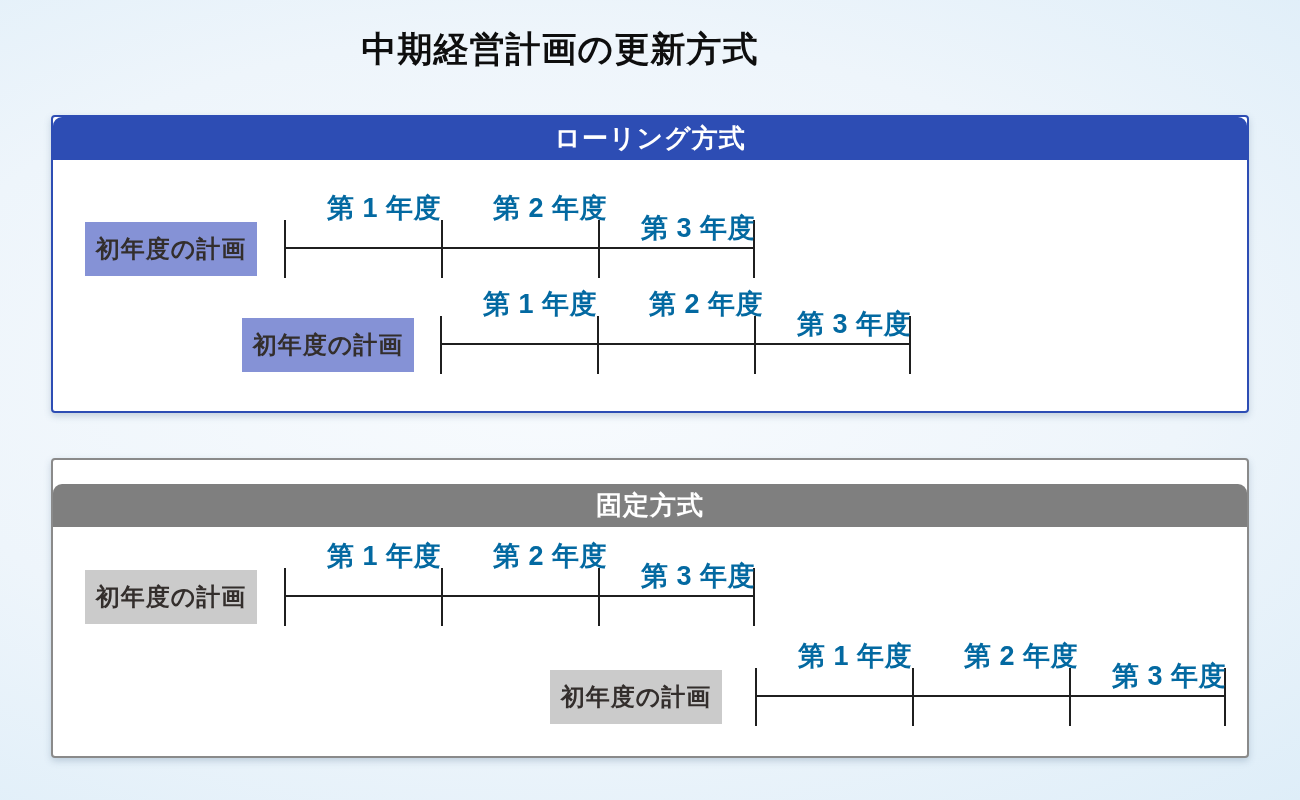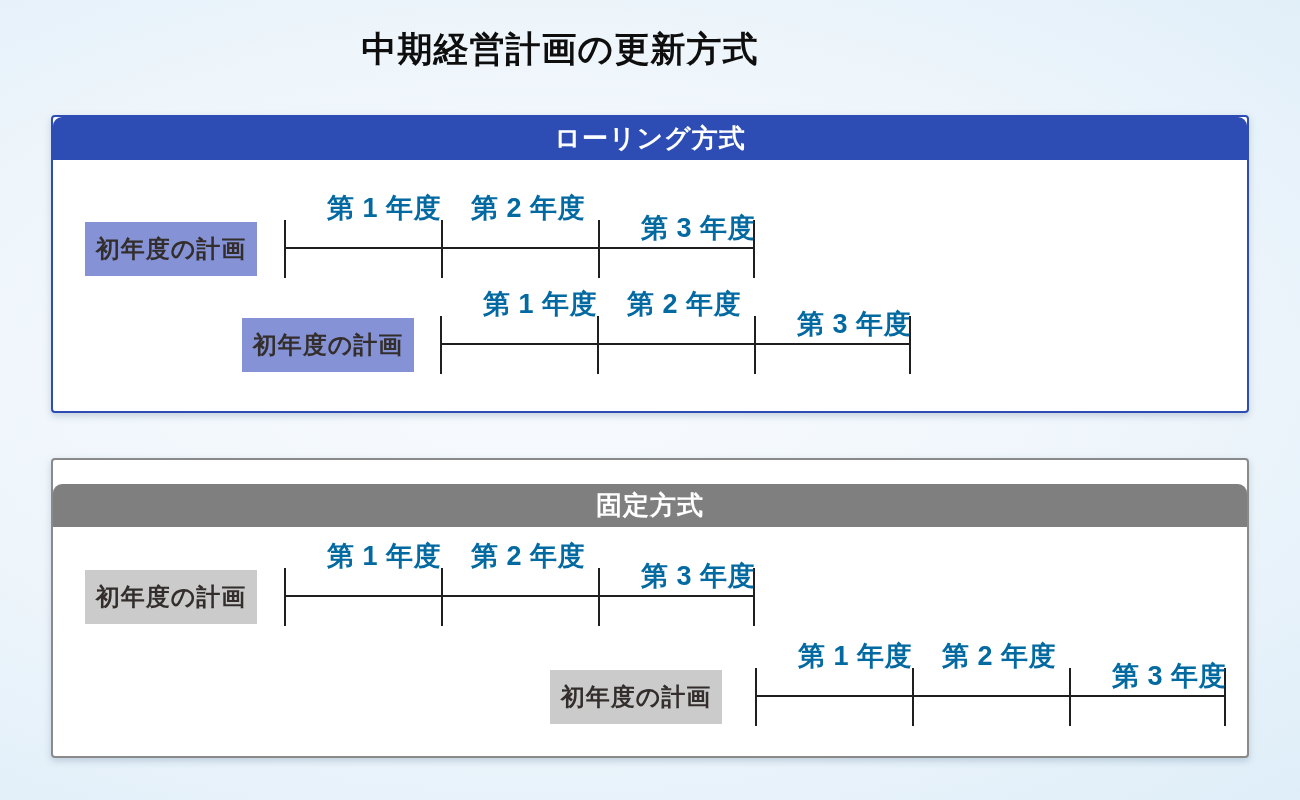--- a/index.html
+++ b/index.html
@@ -38,21 +38,21 @@
   .panel.fixed .plan-box{background:#cbcbcb;}
   .timeline{position:absolute;width:471px;height:58px;}
   .tl-line{position:absolute;left:0;top:27px;width:471px;height:2px;background:#1f1f1f;}
   .tick{position:absolute;top:0;width:2px;height:58px;background:#1f1f1f;}
   .tick.t0{left:0;} .tick.t1{left:157px;} .tick.t2{left:314px;} .tick.t3{left:469px;}
   .year-label{
     position:absolute;top:-30px;height:28px;width:157px;
     text-align:right;font-size:27px;font-weight:bold;color:#0369a1;
     white-space:nowrap;letter-spacing:0.5px;
   }
-  .year-label.y0{left:0;} .year-label.y1{left:144px;} .year-label.y2{left:314px;margin-top:20px;}
+  .year-label.y0{left:0;} .year-label.y1{left:166px;} .year-label.y2{left:314px;margin-top:20px;}
 </style>
 </head>
 <body>
 
 <div class="stage">
 
   <div class="page-title">中期経営計画の更新方式</div>
 
   <div class="panel rolling">
     <div class="panel-header">ローリング方式</div>

